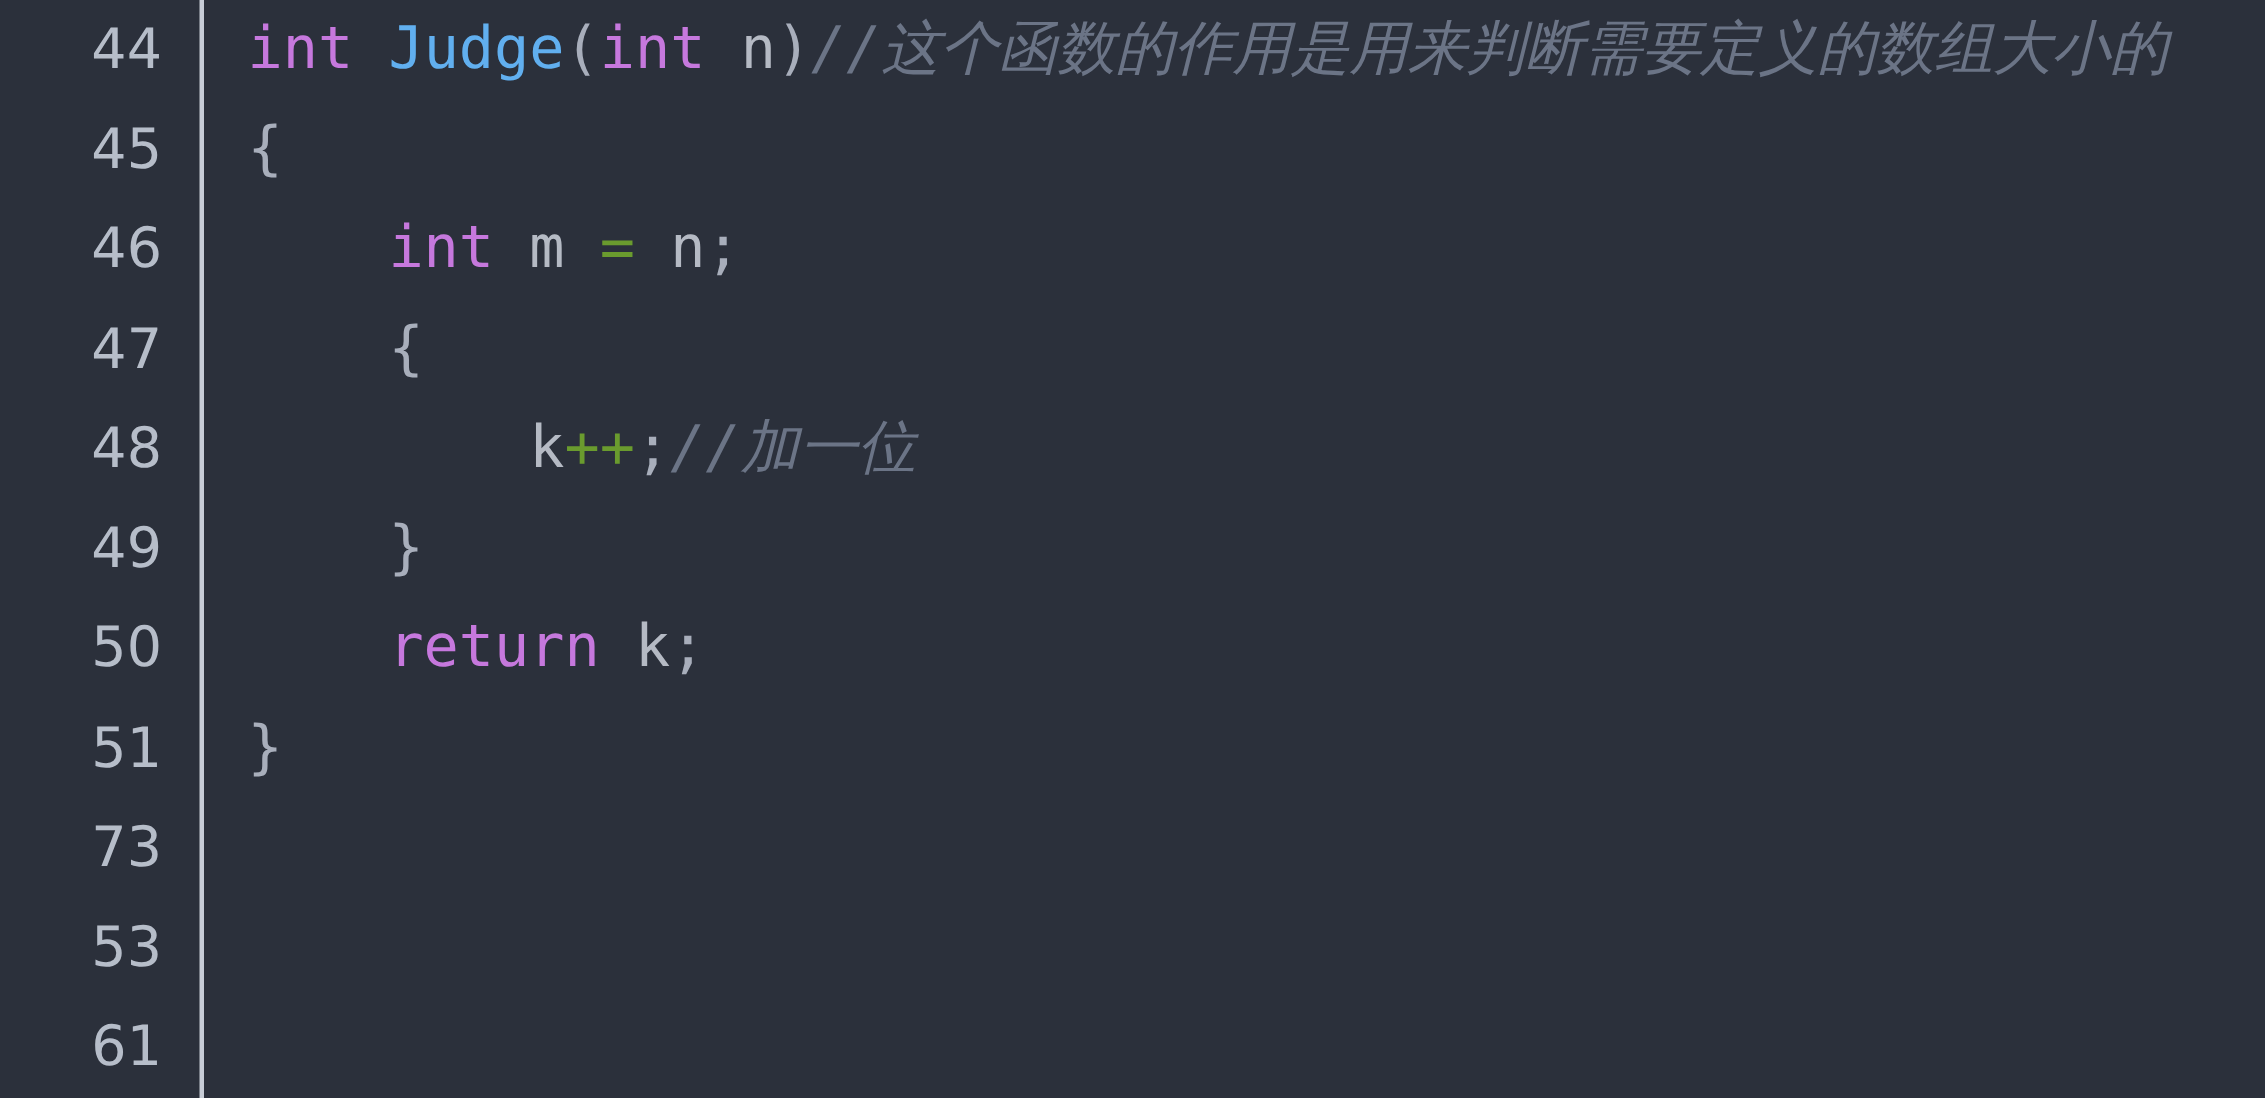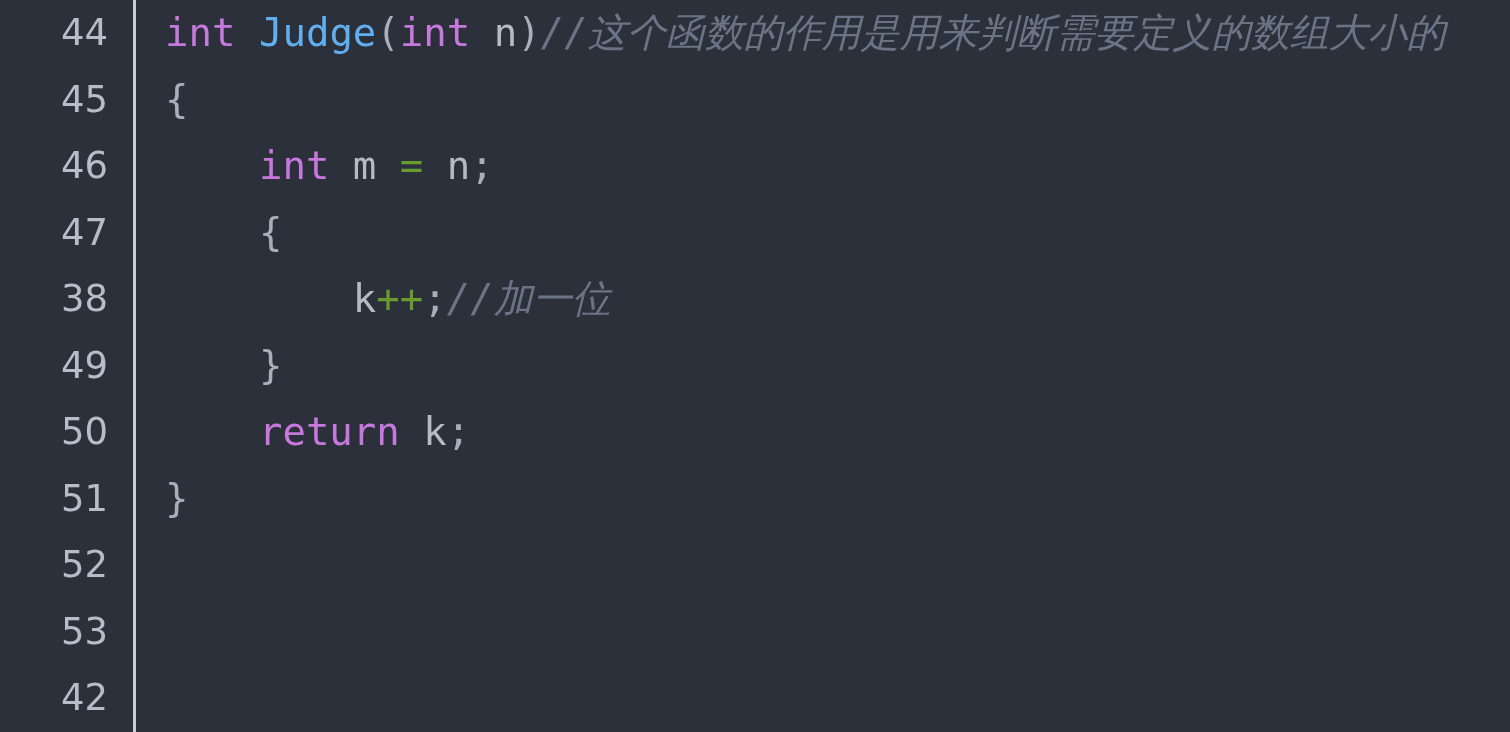--- a/index.html
+++ b/index.html
@@ -66,27 +66,27 @@
 </head>
 <body>
 
 <div id="editor">
   <div class="editor-body">
     <div class="gutter" id="gutter">
         <div class="gutter-line">44</div>
         <div class="gutter-line">45</div>
         <div class="gutter-line">46</div>
         <div class="gutter-line">47</div>
-        <div class="gutter-line">38</div>
+        <div class="gutter-line">48</div>
         <div class="gutter-line">49</div>
         <div class="gutter-line">50</div>
         <div class="gutter-line">51</div>
-        <div class="gutter-line">52</div>
+        <div class="gutter-line">73</div>
         <div class="gutter-line">53</div>
-        <div class="gutter-line">42</div>
+        <div class="gutter-line">61</div>
       </div>
     <div class="code-area" id="code-area">
         <div class="code-line"><span class="tok-kw">int</span><span class="tok-plain"> </span><span class="tok-fn">Judge</span><span class="tok-punct">(</span><span class="tok-kw">int</span><span class="tok-plain"> n</span><span class="tok-punct">)</span><span class="tok-comment">//这个函数的作用是用来判断需要定义的数组大小的</span></div>
         <div class="code-line"><span class="tok-punct">{</span></div>
         <div class="code-line"><span class="tok-plain">    </span><span class="tok-kw">int</span><span class="tok-plain"> m </span><span class="tok-op">=</span><span class="tok-plain"> n</span><span class="tok-punct">;</span></div>
         <div class="code-line"><span class="tok-plain">    </span><span class="tok-punct">{</span></div>
         <div class="code-line"><span class="tok-plain">        </span><span class="tok-plain">k</span><span class="tok-op">++</span><span class="tok-punct">;</span><span class="tok-comment">//加一位</span></div>
         <div class="code-line"><span class="tok-plain">    </span><span class="tok-punct">}</span></div>
         <div class="code-line"><span class="tok-plain">    </span><span class="tok-kw">return</span><span class="tok-plain"> k</span><span class="tok-punct">;</span></div>
         <div class="code-line"><span class="tok-punct">}</span></div>

